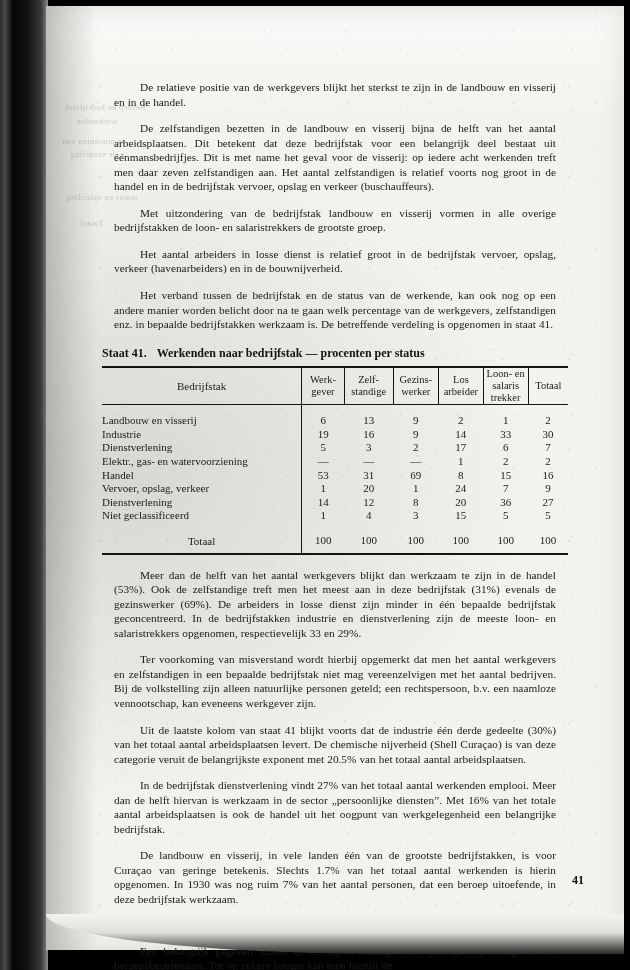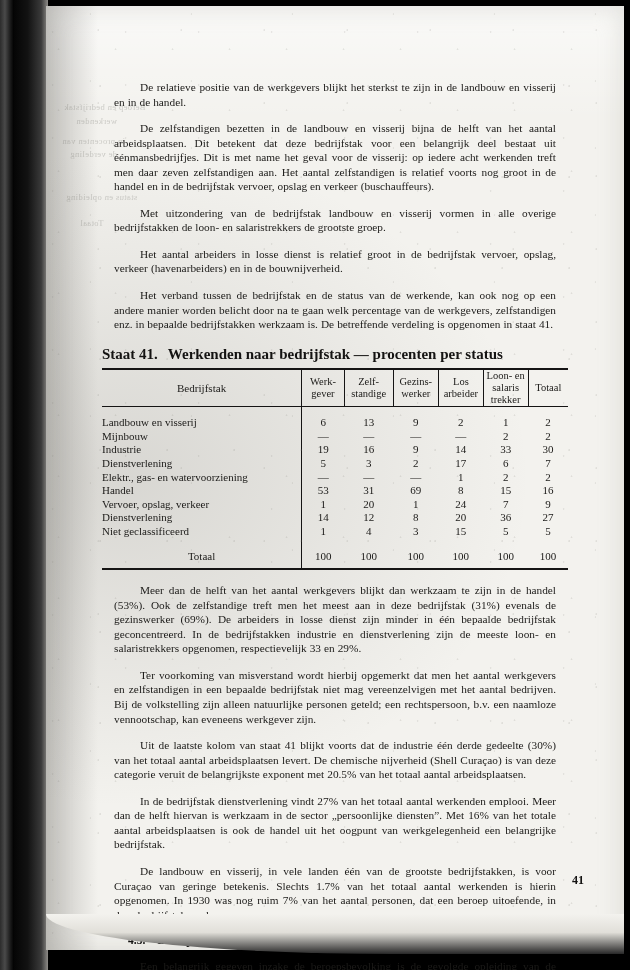--- a/index.html
+++ b/index.html
@@ -92,21 +92,21 @@
     -webkit-font-smoothing: none;
     word-spacing: 0.2px;
   }
 
   
   #table-wrap {
     margin-top: 14px;
     margin-bottom: 13px;
   }
   .staat-caption {
-    font-size: 15px;
+    font-size: 12px;
     font-weight: bold;
     color: #141312;
     margin: 0 0 5px 0;
     white-space: nowrap;
   }
   .staat-caption .num { margin-right: 10px; }
   .staat-caption .ttl { font-weight: bold; }
 
   table.staat {
     border-collapse: collapse;
@@ -284,29 +284,20 @@
           <tr>
             <td class="lbl">Landbouw en visserij</td>
             <td class="num vsep">6</td>
             <td class="num">13</td>
             <td class="num">9</td>
             <td class="num">2</td>
             <td class="num">1</td>
             <td class="num">2</td>
           </tr>
 
-          <tr>
-            <td class="lbl">Mijnbouw</td>
-            <td class="num vsep dash">—</td>
-            <td class="num dash">—</td>
-            <td class="num dash">—</td>
-            <td class="num dash">—</td>
-            <td class="num">2</td>
-            <td class="num">2</td>
-          </tr>
 
           <tr>
             <td class="lbl">Industrie</td>
             <td class="num vsep">19</td>
             <td class="num">16</td>
             <td class="num">9</td>
             <td class="num">14</td>
             <td class="num">33</td>
             <td class="num">30</td>
           </tr>

